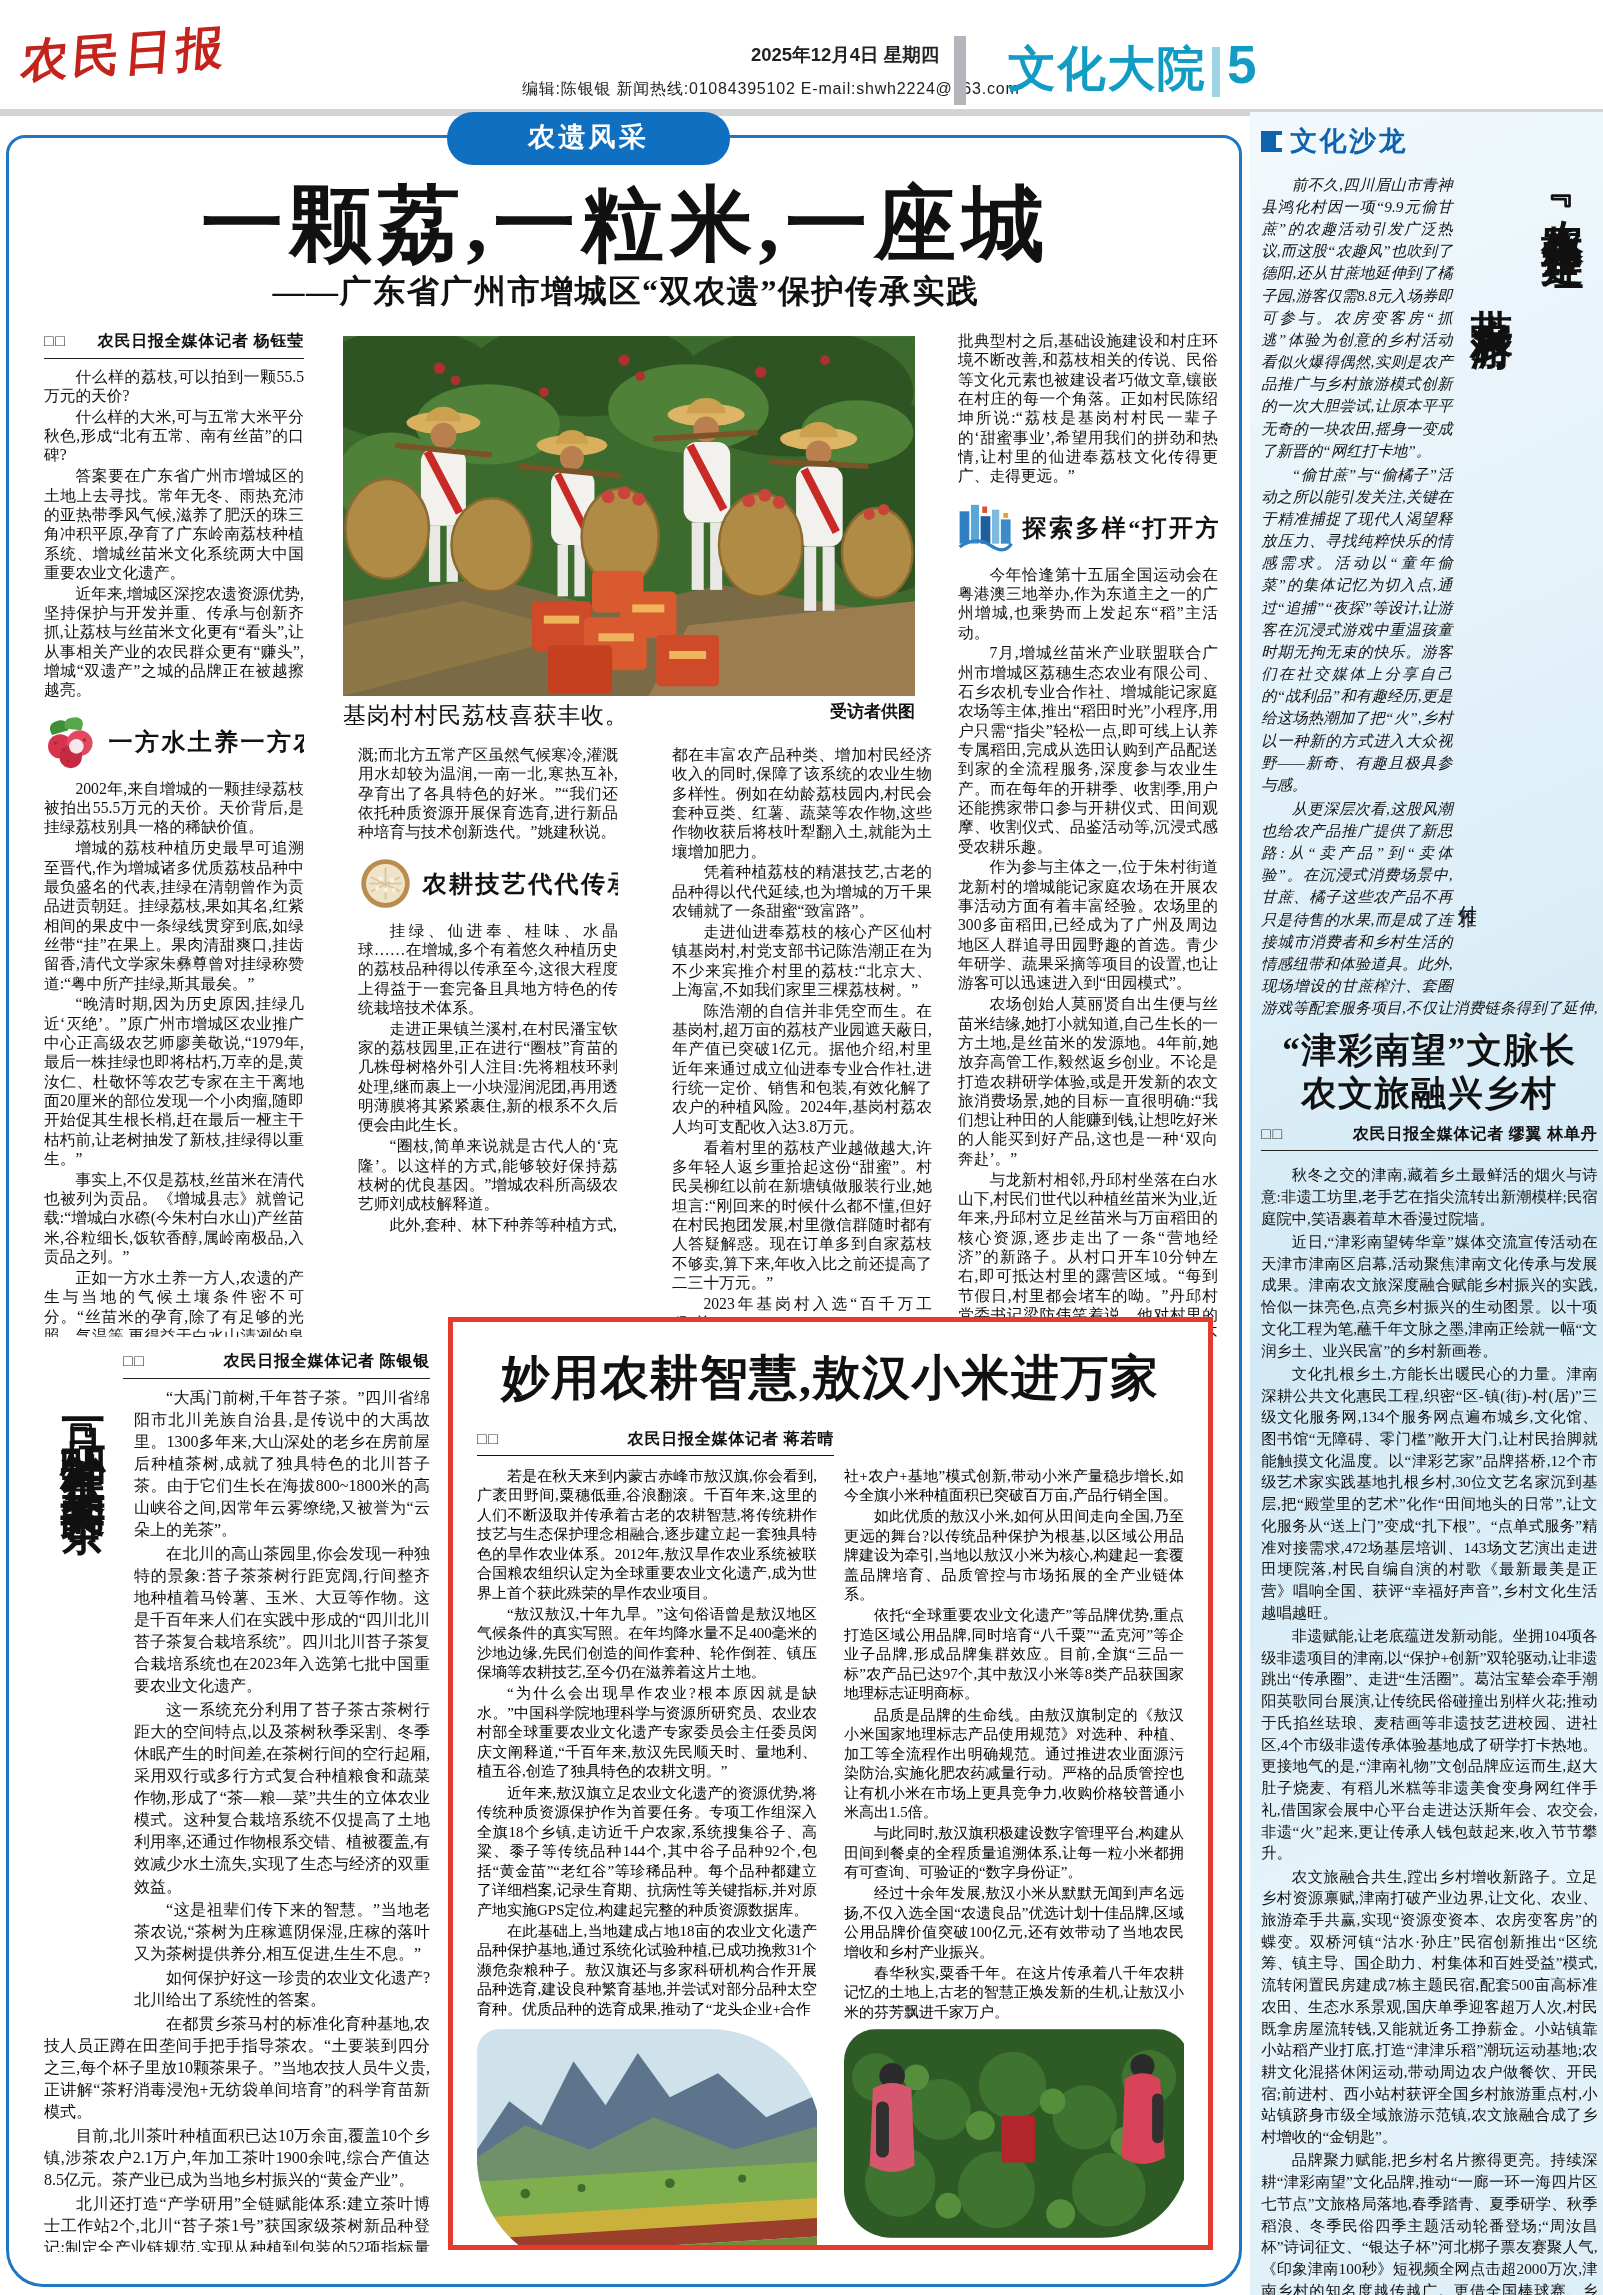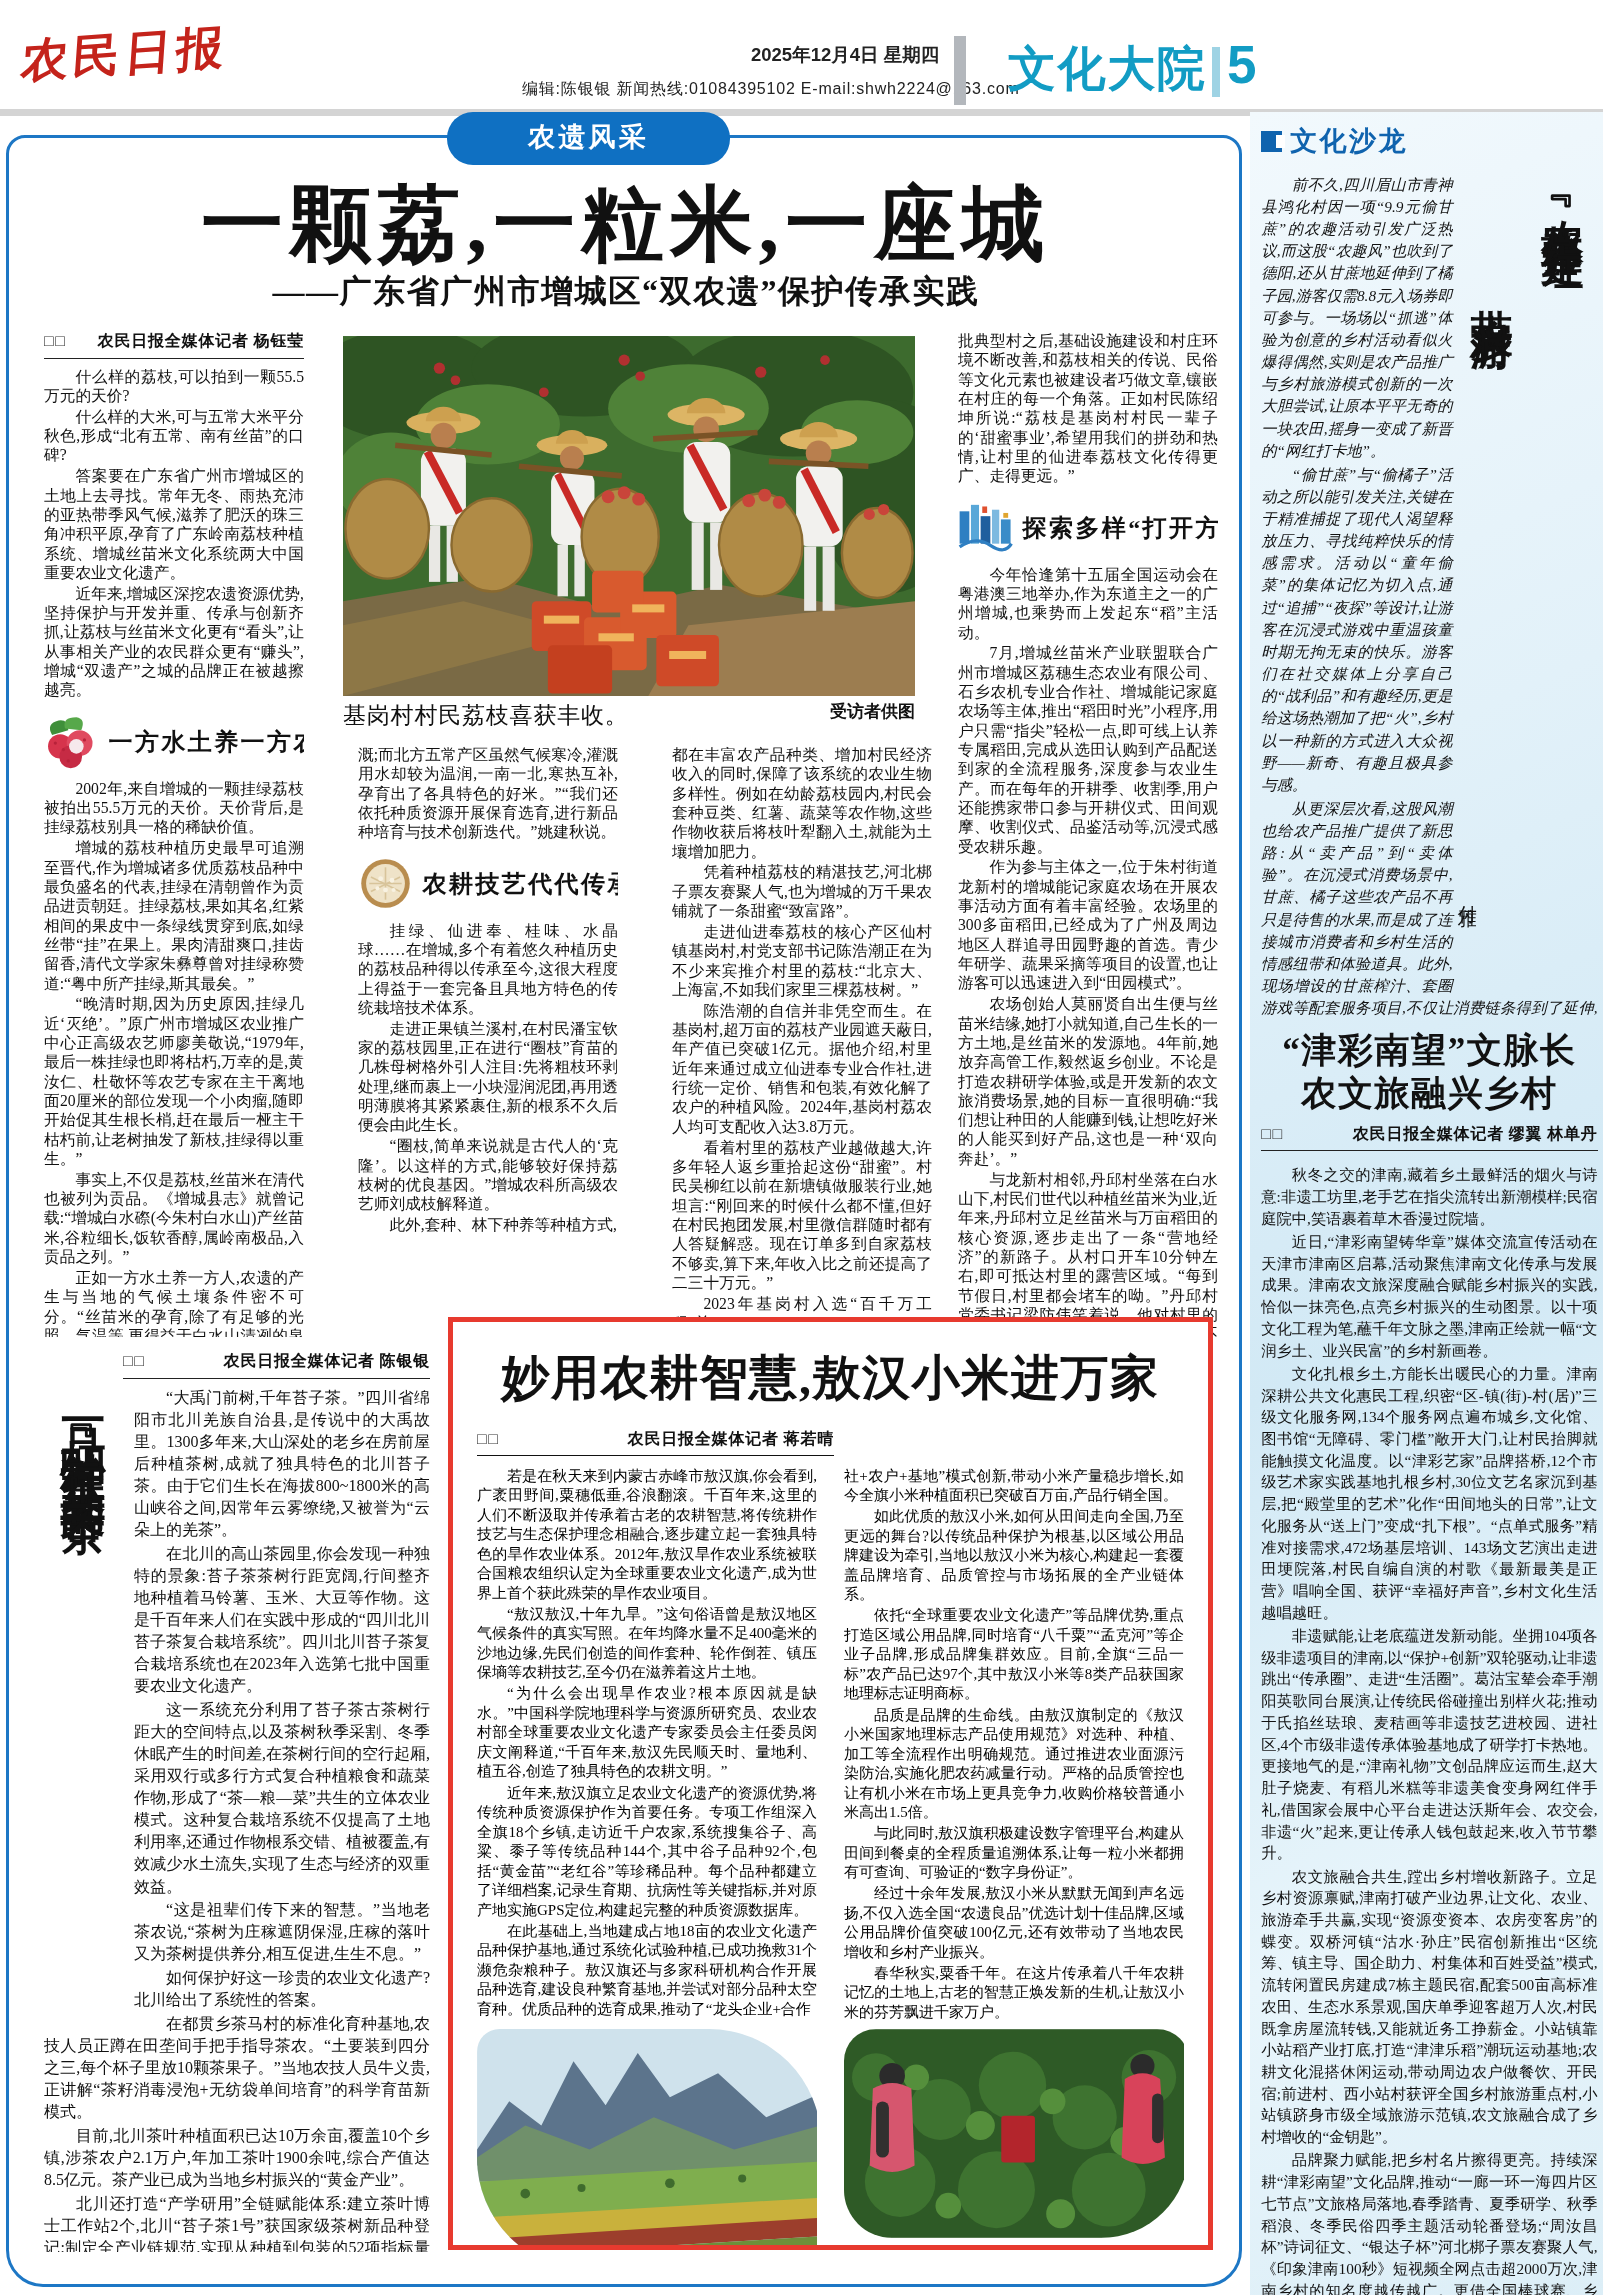--- a/index.html
+++ b/index.html
@@ -289,21 +289,21 @@
           <p class="bp">挂绿、仙进奉、桂味、水晶球……在增城,多个有着悠久种植历史的荔枝品种得以传承至今,这很大程度上得益于一套完备且具地方特色的传统栽培技术体系。</p>
           <p class="bp">走进正果镇兰溪村,在村民潘宝钦家的荔枝园里,正在进行“圈枝”育苗的几株母树格外引人注目:先将粗枝环剥处理,继而裹上一小块湿润泥团,再用透明薄膜将其紧紧裹住,新的根系不久后便会由此生长。</p>
           <p class="bp">“圈枝,简单来说就是古代人的‘克隆’。以这样的方式,能够较好保持荔枝树的优良基因。”增城农科所高级农艺师刘成枝解释道。</p>
           <p class="bp">此外,套种、林下种养等种植方式,</p>
         </div>
     </div>
 
     <div class="col padphoto">
       <p class="bp cont">都在丰富农产品种类、增加村民经济收入的同时,保障了该系统的农业生物多样性。例如在幼龄荔枝园内,村民会套种豆类、红薯、蔬菜等农作物,这些作物收获后将枝叶犁翻入土,就能为土壤增加肥力。</p>
       <div>
-          <p class="bp">凭着种植荔枝的精湛技艺,河北梆子票友赛聚人气,也为增城的万千果农铺就了一条甜蜜“致富路”。</p>
+          <p class="bp">凭着种植荔枝的精湛技艺,古老的品种得以代代延续,也为增城的万千果农铺就了一条甜蜜“致富路”。</p>
           <p class="bp">走进仙进奉荔枝的核心产区仙村镇基岗村,村党支部书记陈浩潮正在为不少来宾推介村里的荔枝:“北京大、上海富,不如我们家里三棵荔枝树。”</p>
           <p class="bp">陈浩潮的自信并非凭空而生。在基岗村,超万亩的荔枝产业园遮天蔽日,年产值已突破1亿元。据他介绍,村里近年来通过成立仙进奉专业合作社,进行统一定价、销售和包装,有效化解了农户的种植风险。2024年,基岗村荔农人均可支配收入达3.8万元。</p>
           <p class="bp">看着村里的荔枝产业越做越大,许多年轻人返乡重拾起这份“甜蜜”。村民吴柳红以前在新塘镇做服装行业,她坦言:“刚回来的时候什么都不懂,但好在村民抱团发展,村里微信群随时都有人答疑解惑。现在订单多到自家荔枝不够卖,算下来,年收入比之前还提高了二三十万元。”</p>
           <p class="bp">2023年基岗村入选“百千万工程”首</p>
         </div>
     </div>
 
     <div class="col">
       <p class="bp cont">批典型村之后,基础设施建设和村庄环境不断改善,和荔枝相关的传说、民俗等文化元素也被建设者巧做文章,镶嵌在村庄的每一个角落。正如村民陈绍坤所说:“荔枝是基岗村村民一辈子的‘甜蜜事业’,希望用我们的拼劲和热情,让村里的仙进奉荔枝文化传得更广、走得更远。”</p>
       <div class="sechead">
@@ -434,21 +434,21 @@
       <span class="saloonsq"></span>
       <span class="saloontxt">文化沙龙</span>
     </div>
     <div class="essay">
       <div class="essayfloat">
         <div class="essaytitle">『农趣体验』走红
 　　带火乡村游</div>
         <div class="essayauthor">付雅</div>
       </div>
       <div>
-          <p>前不久,四川眉山市青神县鸿化村因一项“9.9元偷甘蔗”的农趣活动引发广泛热议,而这股“农趣风”也吹到了德阳,还从甘蔗地延伸到了橘子园,游客仅需8.8元入场券即可参与。一场场以“抓逃”体验为创意的乡村活动看似火爆得偶然,实则是农产品推广与乡村旅游模式创新的一次大胆尝试,让原本平平无奇的一块农田,摇身一变成了新晋的“网红打卡地”。</p>
+          <p>前不久,四川眉山市青神县鸿化村因一项“9.9元偷甘蔗”的农趣活动引发广泛热议,而这股“农趣风”也吹到了德阳,还从甘蔗地延伸到了橘子园,游客仅需8.8元入场券即可参与。农房变客房“抓逃”体验为创意的乡村活动看似火爆得偶然,实则是农产品推广与乡村旅游模式创新的一次大胆尝试,让原本平平无奇的一块农田,摇身一变成了新晋的“网红打卡地”。</p>
           <p>“偷甘蔗”与“偷橘子”活动之所以能引发关注,关键在于精准捕捉了现代人渴望释放压力、寻找纯粹快乐的情感需求。活动以“童年偷菜”的集体记忆为切入点,通过“追捕”“夜探”等设计,让游客在沉浸式游戏中重温孩童时期无拘无束的快乐。游客们在社交媒体上分享自己的“战利品”和有趣经历,更是给这场热潮加了把“火”,乡村以一种新的方式进入大众视野——新奇、有趣且极具参与感。</p>
           <p>从更深层次看,这股风潮也给农产品推广提供了新思路:从“卖产品”到“卖体验”。在沉浸式消费场景中,甘蔗、橘子这些农产品不再只是待售的水果,而是成了连接城市消费者和乡村生活的情感纽带和体验道具。此外,现场增设的甘蔗榨汁、套圈游戏等配套服务项目,不仅让消费链条得到了延伸,也为村民探索出了一条增收的新路径。</p>
         </div>
     </div>
     <div class="sbart2">
       <h2 style="white-space:pre-line;">“津彩南望”文脉长
 农文旅融兴乡村</h2>
       <div class="bylinerow">
         <span class="sq">□□</span>
         <span class="byl">农民日报全媒体记者 缪翼 林单丹</span>

